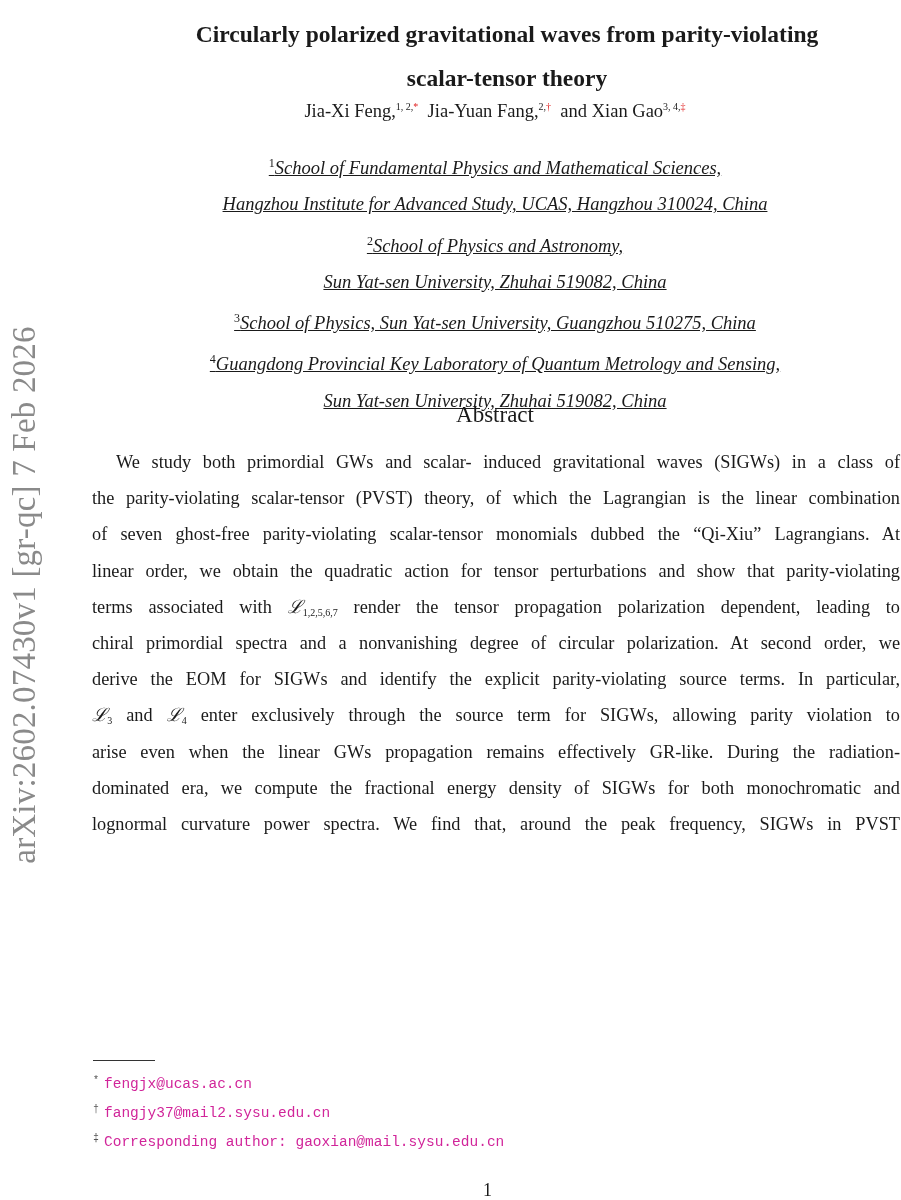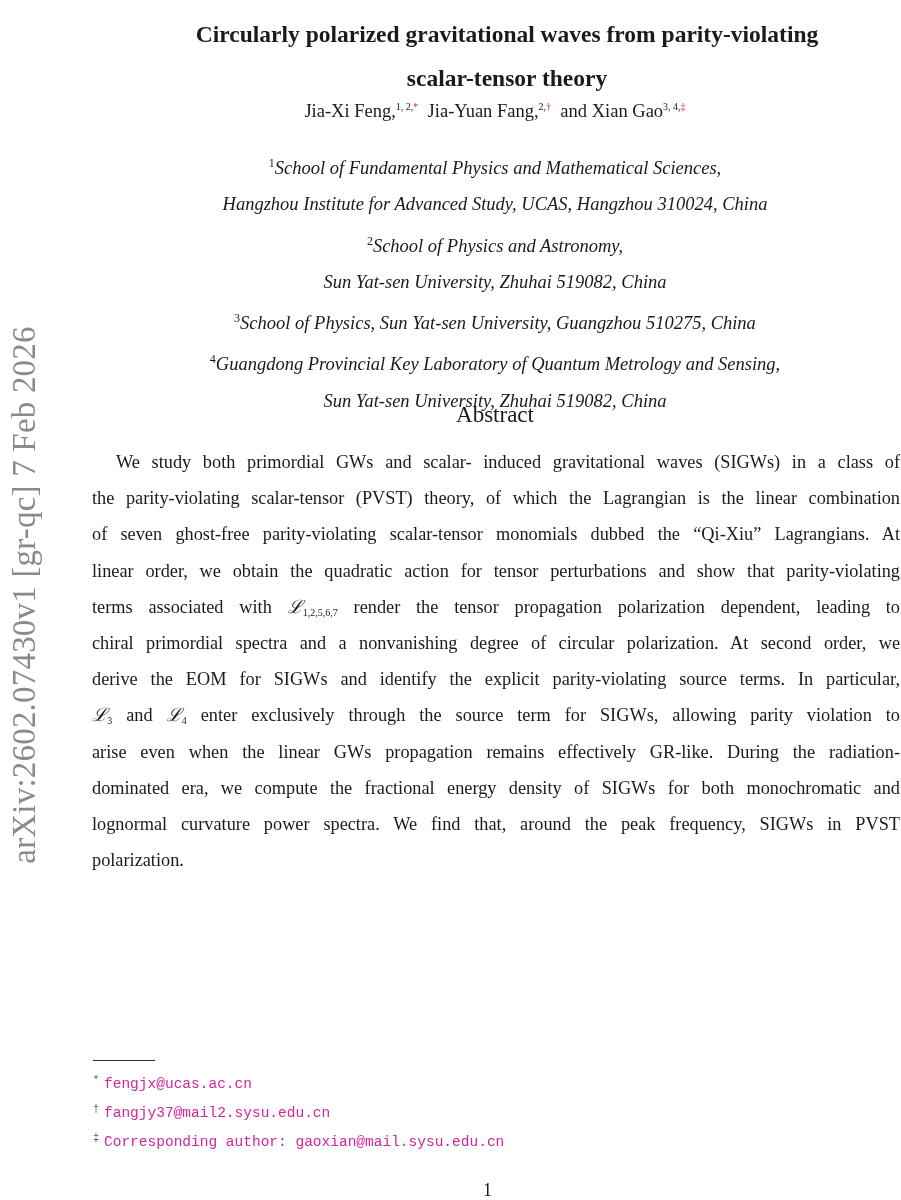--- a/index.html
+++ b/index.html
@@ -30,21 +30,21 @@
       position: absolute; left: 90px; width: 810px; top: 101px;
       text-align: center;
       font-family: "Liberation Serif", serif; font-size: 18.5px;
     }
     .authors sup { font-size: 10px; vertical-align: 7px; }
     .authors .mark { color: #e02020; }
     .affils {
       position: absolute; left: 90px; width: 810px; top: 145px;
       text-align: center;
       font-family: "Liberation Serif", serif; font-style: italic;
-      font-size: 18.5px; line-height: 36.3px;
+      font-size: 18.5px; line-height: 36.3px; text-decoration: underline;
     }
     .affils .line { display: block; }
     .affils sup { font-style: normal; font-size: 12px; vertical-align: 7px; }
     .abstract-heading {
       position: absolute; left: 90px; width: 810px; top: 402px;
       text-align: center;
       font-family: "Liberation Serif", serif; font-size: 23px;
     }
     .abstract {
       position: absolute; left: 92px; width: 808px; top: 444px;
@@ -111,21 +111,20 @@
   <span class="line">the parity-violating scalar-tensor (PVST) theory, of which the Lagrangian is the linear combination</span>
   <span class="line">of seven ghost-free parity-violating scalar-tensor monomials dubbed the “Qi-Xiu” Lagrangians. At</span>
   <span class="line">linear order, we obtain the quadratic action for tensor perturbations and show that parity-violating</span>
   <span class="line"><span>terms associated with </span><span class="math"><span>ℒ</span><sub>1,2,5,6,7</sub></span><span> render the tensor propagation polarization dependent, leading to</span></span>
   <span class="line">chiral primordial spectra and a nonvanishing degree of circular polarization. At second order, we</span>
   <span class="line">derive the EOM for SIGWs and identify the explicit parity-violating source terms. In particular,</span>
   <span class="line"><span class="math"><span>ℒ</span><sub>3</sub></span><span> and </span><span class="math"><span>ℒ</span><sub>4</sub></span><span> enter exclusively through the source term for SIGWs, allowing parity violation to</span></span>
   <span class="line">arise even when the linear GWs propagation remains effectively GR-like.  During the radiation-</span>
   <span class="line">dominated era, we compute the fractional energy density of SIGWs for both monochromatic and</span>
   <span class="line">lognormal curvature power spectra.  We find that, around the peak frequency, SIGWs in PVST</span>
-  <span class="line last">polarization.</span>
 </div>
 
 <div class="footnote-rule"></div>
 
 <div class="footnotes">
   <span class="fn"><span class="fn-mark">*</span><a>fengjx@ucas.ac.cn</a></span>
   <span class="fn"><span class="fn-mark">†</span><a>fangjy37@mail2.sysu.edu.cn</a></span>
   <span class="fn"><span class="fn-mark">‡</span><a>Corresponding author: gaoxian@mail.sysu.edu.cn</a></span>
 </div>
 

